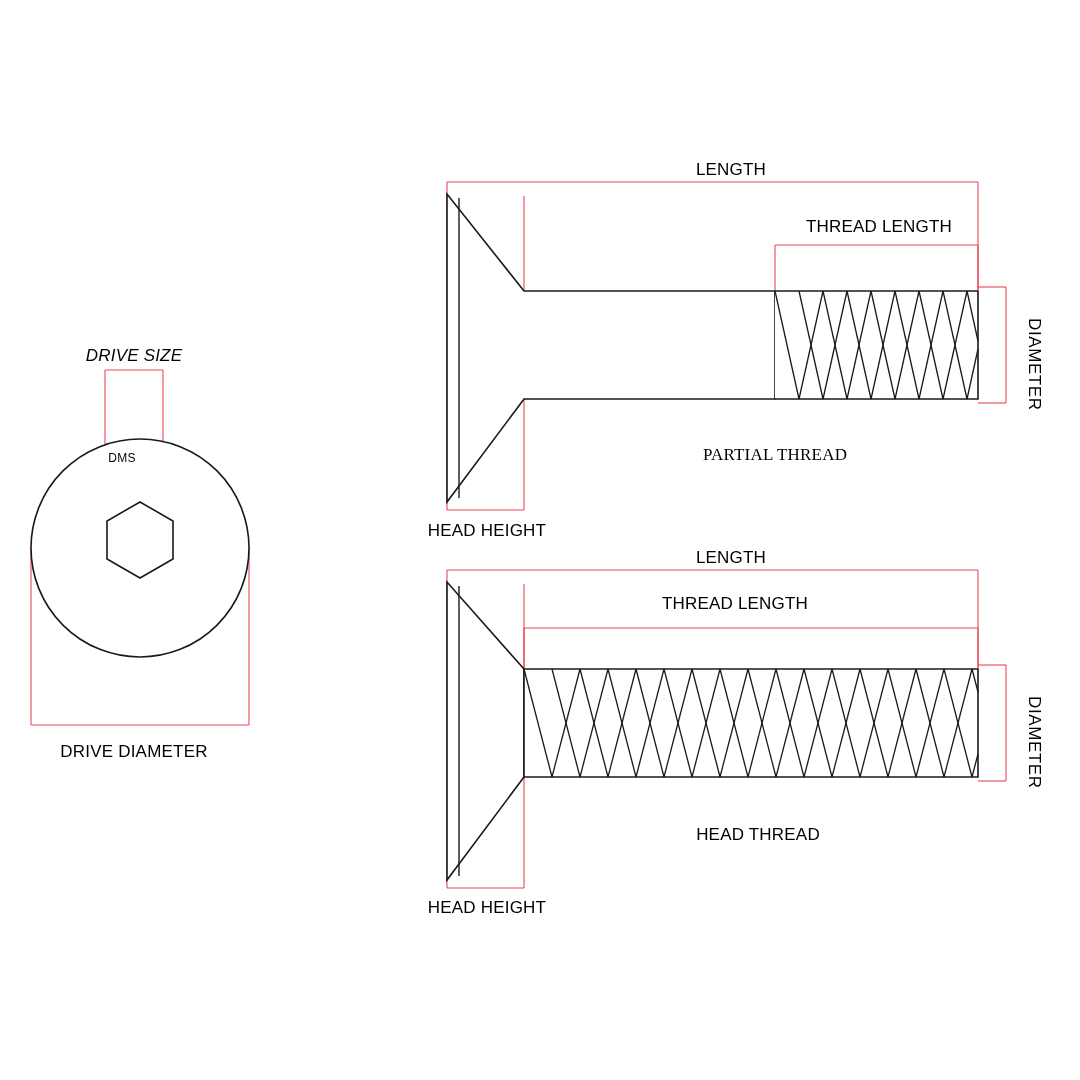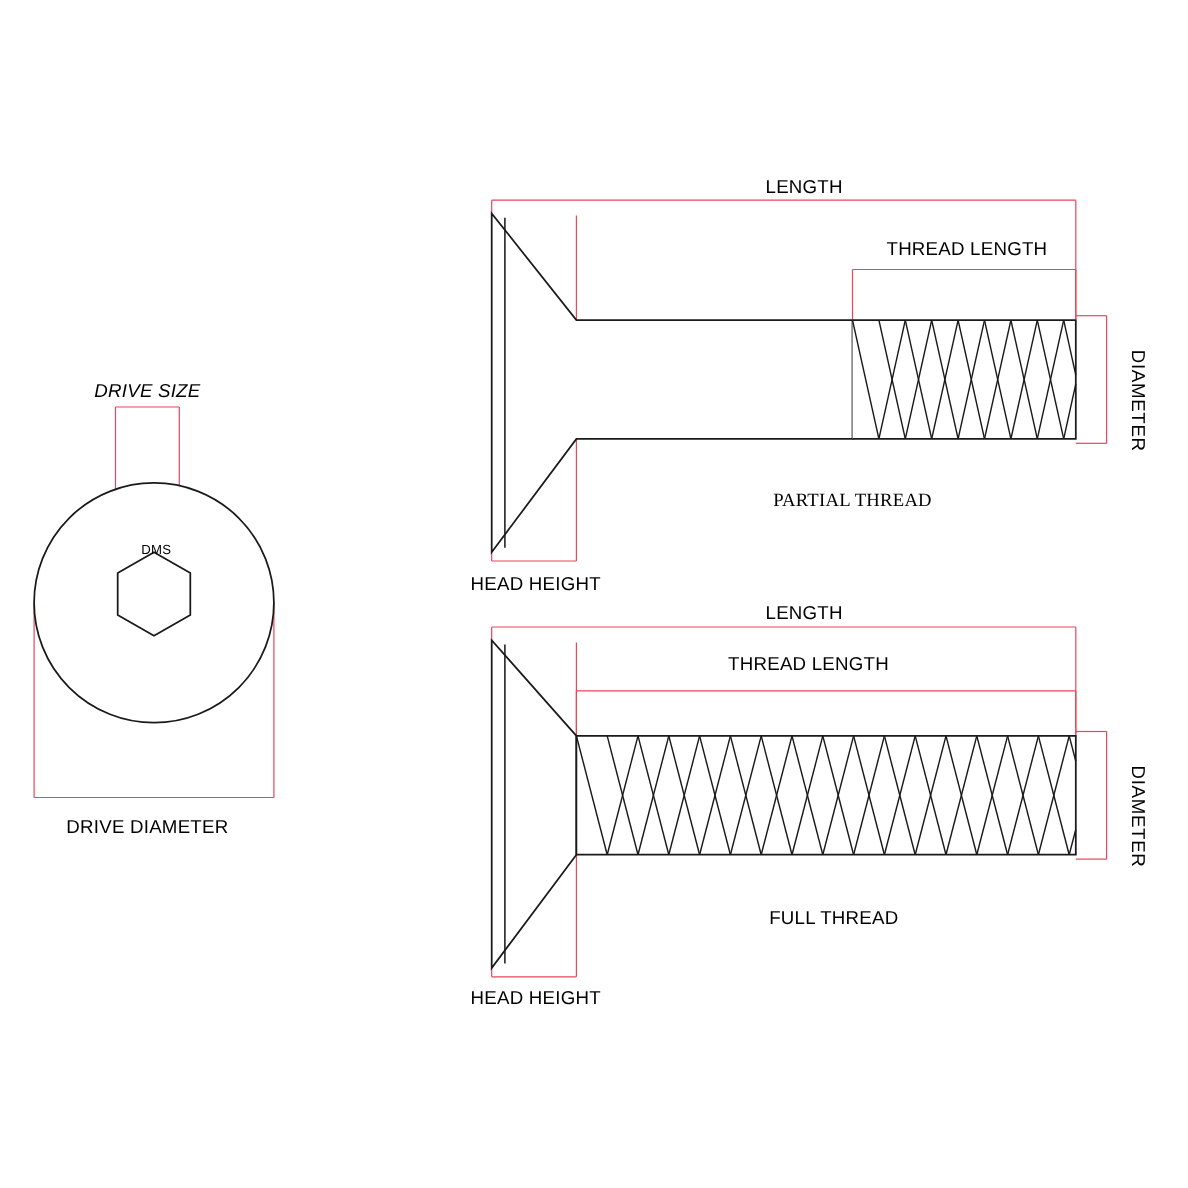--- a/index.html
+++ b/index.html
@@ -193,28 +193,28 @@
         <path d="M888,777 L916,669"></path>
         <path d="M916,777 L944,669"></path>
         <path d="M944,777 L972,669"></path>
         <path d="M972,777 L978,754"></path>
         <path d="M972,669 L978,692"></path>
       </g>
     </g>
   </svg>
 
   <div class="lbl center" style="left:134px; top:346px;font-style:italic;">DRIVE SIZE</div>
-  <div class="lbl small center" style="left:142px; top:451px;margin-top:42px;">DMS</div>
+  <div class="lbl small center" style="left:122px; top:451px;">DMS</div>
   <div class="lbl center" style="left:134px; top:742px;">DRIVE DIAMETER</div>
 
   <div class="lbl center" style="left:731px; top:160px;">LENGTH</div>
   <div class="lbl center" style="left:879px; top:217px;">THREAD LENGTH</div>
   <div class="lbl vertical" style="left:1024px; top:318px;">DIAMETER</div>
   <div class="lbl center" style="left:487px; top:521px;">HEAD HEIGHT</div>
   <div class="lbl center" style="left:775px; top:445px;font-family:Liberation Serif, serif;">PARTIAL THREAD</div>
 
   <div class="lbl center" style="left:731px; top:548px;">LENGTH</div>
   <div class="lbl center" style="left:735px; top:594px;">THREAD LENGTH</div>
   <div class="lbl vertical" style="left:1024px; top:696px;">DIAMETER</div>
   <div class="lbl center" style="left:487px; top:898px;">HEAD HEIGHT</div>
-  <div class="lbl center" style="left:758px; top:825px;">FULL THREAD</div>
+  <div class="lbl center" style="left:758px; top:825px;">HEAD THREAD</div>
 
 </div>
 
 </body></html>

